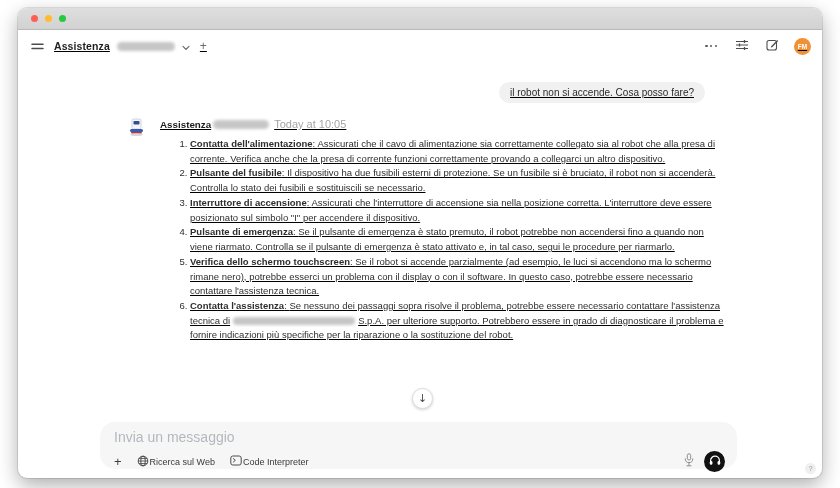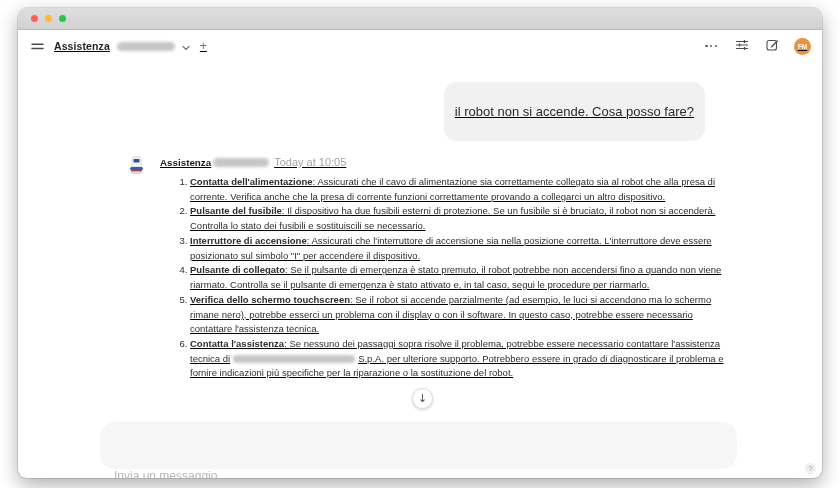--- a/index.html
+++ b/index.html
@@ -48,22 +48,22 @@
   .redact { display:inline-block; vertical-align:-1px; background:#bdbdbd; border-radius:5px; filter:blur(1.4px); opacity:.85; }
   .redact.hdr     { width:58px; height:9px;  margin:0 2px; vertical-align:-1px; }
   .redact.name    { width:56px; height:9px;  margin:0 2px; }
   .redact.robot   { width:56px; height:8px;  margin:0 3px; }
   .redact.company { width:122px; height:8px; margin:0 3px; }
 
   
   .chat { position:relative; flex:1; }
   .user-row { display:flex; justify-content:flex-end; padding:20px 117px 0 0; }
   .bubble {
-    background:#f1f1f2; border-radius:13px; padding:22px 11px;
-    font-size:13px; color:#2b2b2b;
+    background:#f1f1f2; border-radius:13px; padding:5px 11px;
+    font-size:10px; color:#2b2b2b;
   }
 
   .assistant { display:flex; gap:13px; padding:13px 95px 0 107px; }
   .bot-avatar { flex:0 0 22px; width:22px; height:22px; }
   .msg-content { font-size:9.5px; color:#2e2e2e; line-height:1.55; width:567px; }
   .meta { margin-bottom:1px; }
   .author { font-weight:bold; font-size:9.8px; color:#1e1e1e; }
   .ts { font-size:11px; color:#a5a5a5; margin-left:3px; }
   .msg-content p { margin:0; }
   .steps { margin:4px 0 0 0; padding-left:30px; }
@@ -81,21 +81,21 @@
     font-family:"DejaVu Sans", sans-serif; font-size:11px; color:#4a4a4a; padding:0;
   }
 
   
   .composer {
     position:absolute; left:82px; top:414px; width:637px; height:47px;
     background:#f6f6f7; border-radius:15px; padding:7px 12px 0 14px;
   }
   .composer-input {
     display:block; width:420px; border:0; background:transparent; outline:none;
-    font-family:"Liberation Sans", sans-serif; font-size:12px; color:#333; padding:0;margin-top:40px;
+    font-family:"Liberation Sans", sans-serif; font-size:14px; color:#333; padding:0;
   }
   .composer-input::placeholder { color:#b4b8bc; }
   .composer-row { display:flex; align-items:center; gap:7px; margin-top:6px; }
   .c-plus { border:0; background:none; cursor:pointer; font-size:13px; color:#3d3d3d; line-height:1; padding:0 4px 0 0; }
   .c-btn {
     border:0; background:none; cursor:pointer; display:flex; align-items:center; gap:1px;
     font-family:"Liberation Sans", sans-serif; font-size:9px; color:#3a3a3a; padding:2px 4px;
   }
   .flex-sp { flex:1; }
   .mic-btn { border:0; background:none; cursor:pointer; padding:2px; display:flex; }
@@ -185,21 +185,21 @@
         </div>
         <div class="msg-content">
           <div class="meta">
             <span class="author">Assistenza</span><span class="redact name"></span><span class="ts">Today at 10:05</span>
           </div>
 
           <ol class="steps">
             <li><strong class="step-title">Contatta dell'alimentazione</strong><span>: </span><span>Assicurati che il cavo di alimentazione sia correttamente collegato sia al robot che alla presa di corrente. Verifica anche che la presa di corrente funzioni correttamente provando a collegarci un altro dispositivo.</span></li>
             <li><strong class="step-title">Pulsante del fusibile</strong><span>: </span><span>Il dispositivo ha due fusibili esterni di protezione. Se un fusibile si è bruciato, il robot non si accenderà. Controlla lo stato dei fusibili e sostituiscili se necessario.</span></li>
             <li><strong class="step-title">Interruttore di accensione</strong><span>: </span><span>Assicurati che l'interruttore di accensione sia nella posizione corretta. L'interruttore deve essere posizionato sul simbolo "I" per accendere il dispositivo.</span></li>
-            <li><strong class="step-title">Pulsante di collegato</strong><span>: </span><span>Se il pulsante di emergenza è stato premuto, il robot potrebbe non accendersi fino a quando non viene riarmato. Controlla se il pulsante di emergenza è stato attivato e, in tal caso, segui le procedure per riarmarlo.</span></li>
+            <li><strong class="step-title">Pulsante di emergenza</strong><span>: </span><span>Se il pulsante di emergenza è stato premuto, il robot potrebbe non accendersi fino a quando non viene riarmato. Controlla se il pulsante di emergenza è stato attivato e, in tal caso, segui le procedure per riarmarlo.</span></li>
             <li><strong class="step-title">Verifica dello schermo touchscreen</strong><span>: </span><span>Se il robot si accende parzialmente (ad esempio, le luci si accendono ma lo schermo rimane nero), potrebbe esserci un problema con il display o con il software. In questo caso, potrebbe essere necessario contattare l'assistenza tecnica.</span></li>
             <li><strong class="step-title">Contatta l'assistenza</strong><span>: </span><span>Se nessuno dei passaggi sopra risolve il problema, potrebbe essere necessario contattare l'assistenza tecnica di</span><span class="redact company"></span><span>S.p.A. per ulteriore supporto. Potrebbero essere in grado di diagnosticare il problema e fornire indicazioni più specifiche per la riparazione o la sostituzione del robot.</span></li>
           </ol>
 
         </div>
       </div>
     </div>
 
     <button class="scroll-btn">
         <span>↓</span>

